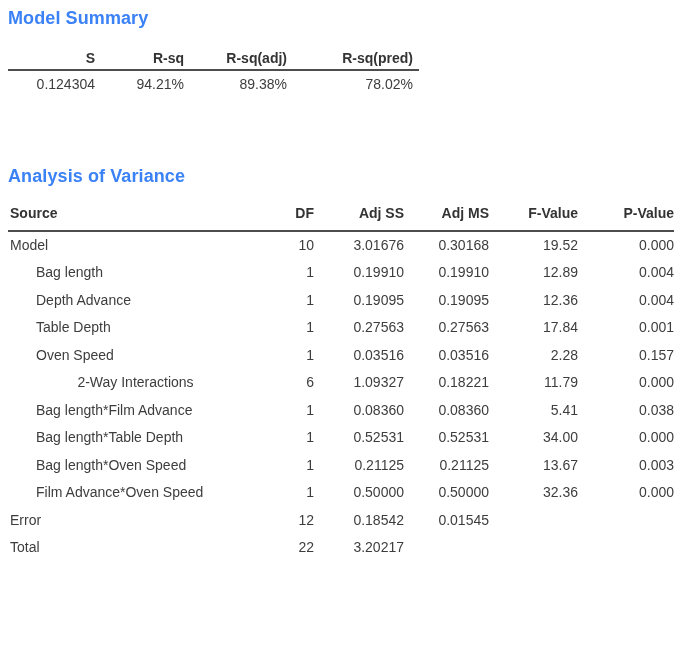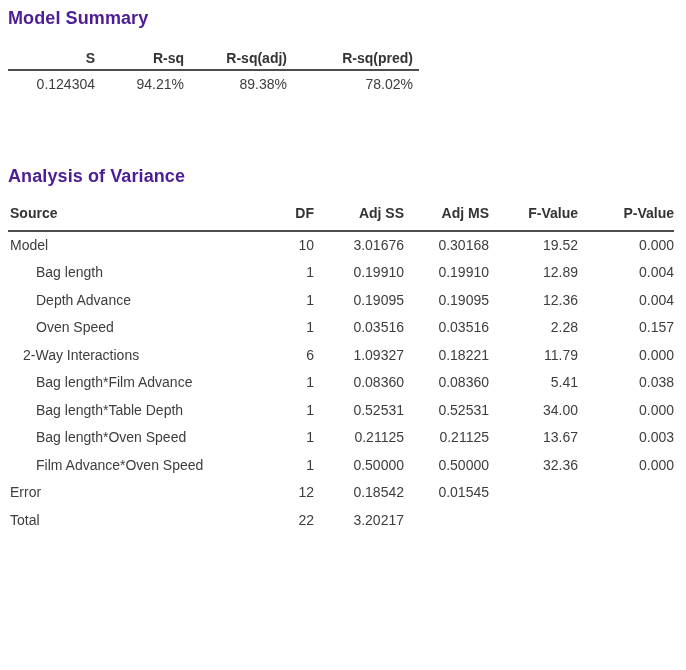--- a/index.html
+++ b/index.html
@@ -12,21 +12,21 @@
     color: #3d3d3d;
     overflow: hidden;
   }
   .page {
     padding: 6px 8px 0 8px;
   }
   .section-title {
     font-size: 18px;
     line-height: 24px;
     font-weight: bold;
-    color: #4c1d95;
+    color: #3b82f6;
     margin: 0;
     letter-spacing: 0.1px;
   }
   #anova-title { margin-top: 67px; }
 
   table {
     border-collapse: collapse;
     table-layout: fixed;
     border-spacing: 0;
   }
@@ -130,29 +130,37 @@
         </tr>
         <tr>
           <td class="src" style="padding-left: 28px;">Depth Advance</td>
           <td class="num">1</td>
           <td class="num">0.19095</td>
           <td class="num">0.19095</td>
           <td class="num">12.36</td>
           <td class="num">0.004</td>
         </tr>
         <tr>
+          <td class="src" style="padding-left: 28px;">Table Depth</td>
+          <td class="num">1</td>
+          <td class="num">0.27563</td>
+          <td class="num">0.27563</td>
+          <td class="num">17.84</td>
+          <td class="num">0.001</td>
+        </tr>
+        <tr>
           <td class="src" style="padding-left: 28px;">Oven Speed</td>
           <td class="num">1</td>
           <td class="num">0.03516</td>
           <td class="num">0.03516</td>
           <td class="num">2.28</td>
           <td class="num">0.157</td>
         </tr>
         <tr>
-          <td class="src" style="padding-left: 15px;">2-Way Interactions</td>
+          <td class="src" style="padding-left: 15px; text-align: center;">2-Way Interactions</td>
           <td class="num">6</td>
           <td class="num">1.09327</td>
           <td class="num">0.18221</td>
           <td class="num">11.79</td>
           <td class="num">0.000</td>
         </tr>
         <tr>
           <td class="src" style="padding-left: 28px; margin-top: 20px;">Bag length*Film Advance</td>
           <td class="num">1</td>
           <td class="num">0.08360</td>

